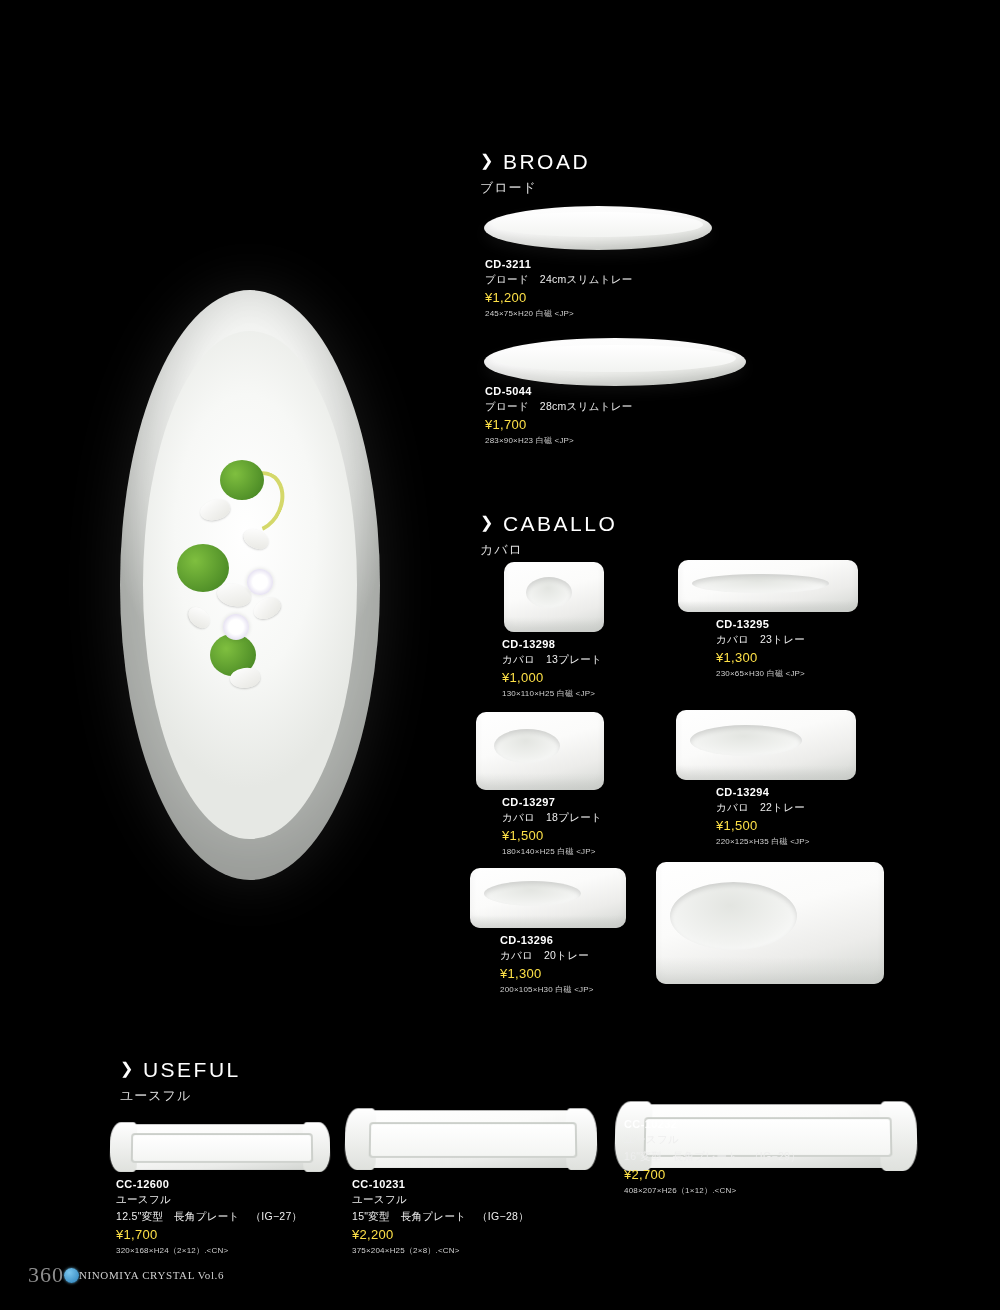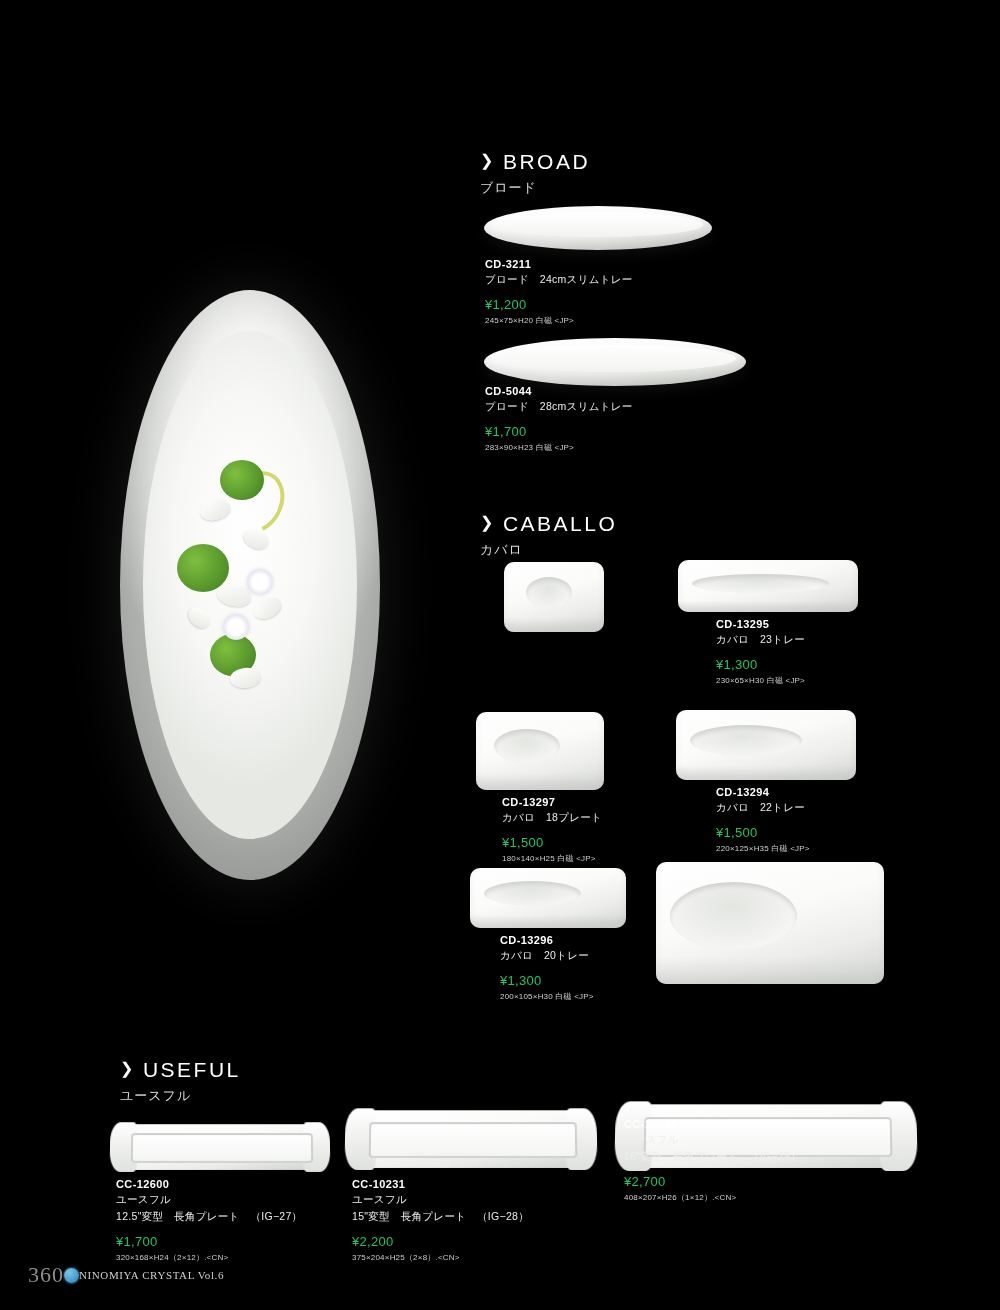--- a/index.html
+++ b/index.html
@@ -48,21 +48,21 @@
     font-size:21px;letter-spacing:2.5px;font-weight:400;color:#fff;
     display:flex;align-items:center;gap:7px;
   }
   .sec-head .chev{color:#fff;font-size:16px;line-height:1;transform:translateY(-1px);}
   .sec-head .jp{font-size:13px;color:#ddd;margin-top:5px;letter-spacing:1px;}
 
   
   .item{position:absolute;}
   .code{font-size:11px;font-weight:bold;letter-spacing:.4px;color:#fff;}
   .name{font-size:10.5px;color:#eee;margin-top:3px;letter-spacing:.3px;}
-  .price{font-size:13px;color:#22c55e;margin-top:10px;letter-spacing:.3px;}
+  .price{font-size:13px;color:#fde047;margin-top:3px;letter-spacing:.3px;}
   .spec{font-size:8px;color:#cfcfcf;margin-top:3px;letter-spacing:.2px;}
 
   
   .shape{position:absolute;}
 
   
   .slimtray{
     border-radius:50%/50%;
     background:linear-gradient(175deg,#ffffff 0%,#fafafa 38%,#e9eae7 66%,#c9ccc7 100%);
     box-shadow:0 6px 14px rgba(255,255,255,.05), inset 0 -6px 10px rgba(0,0,0,.08);
@@ -179,20 +179,26 @@
       <span class="chev">❯</span>
       <span>CABALLO</span>
     </div>
     <div class="jp">カバロ</div>
   </div>
 
   <div class="shape rect" style="left:504px;top:562px;width:100px;height:70px;">
     <div class="well2" style="left:22%;top:22%;width:46%;height:44%;"></div>
     <div class="lip"></div>
   </div>
+  <div class="item" style="left:502px;top:638px;width:210px;">
+    <div class="code">CD-13298</div>
+    <div class="name">カバロ　13プレート</div>
+    <div class="price">¥1,000</div>
+    <div class="spec">130×110×H25  白磁  &lt;JP&gt;</div>
+  </div>
 
   <div class="shape rect" style="left:678px;top:560px;width:180px;height:52px;">
     <div class="well2" style="left:8%;top:26%;width:76%;height:38%;"></div>
     <div class="lip"></div>
   </div>
   <div class="item" style="left:716px;top:618px;width:220px;">
     <div class="code">CD-13295</div>
     <div class="name">カバロ　23トレー</div>
     <div class="price">¥1,300</div>
     <div class="spec">230×65×H30  白磁  &lt;JP&gt;</div>

